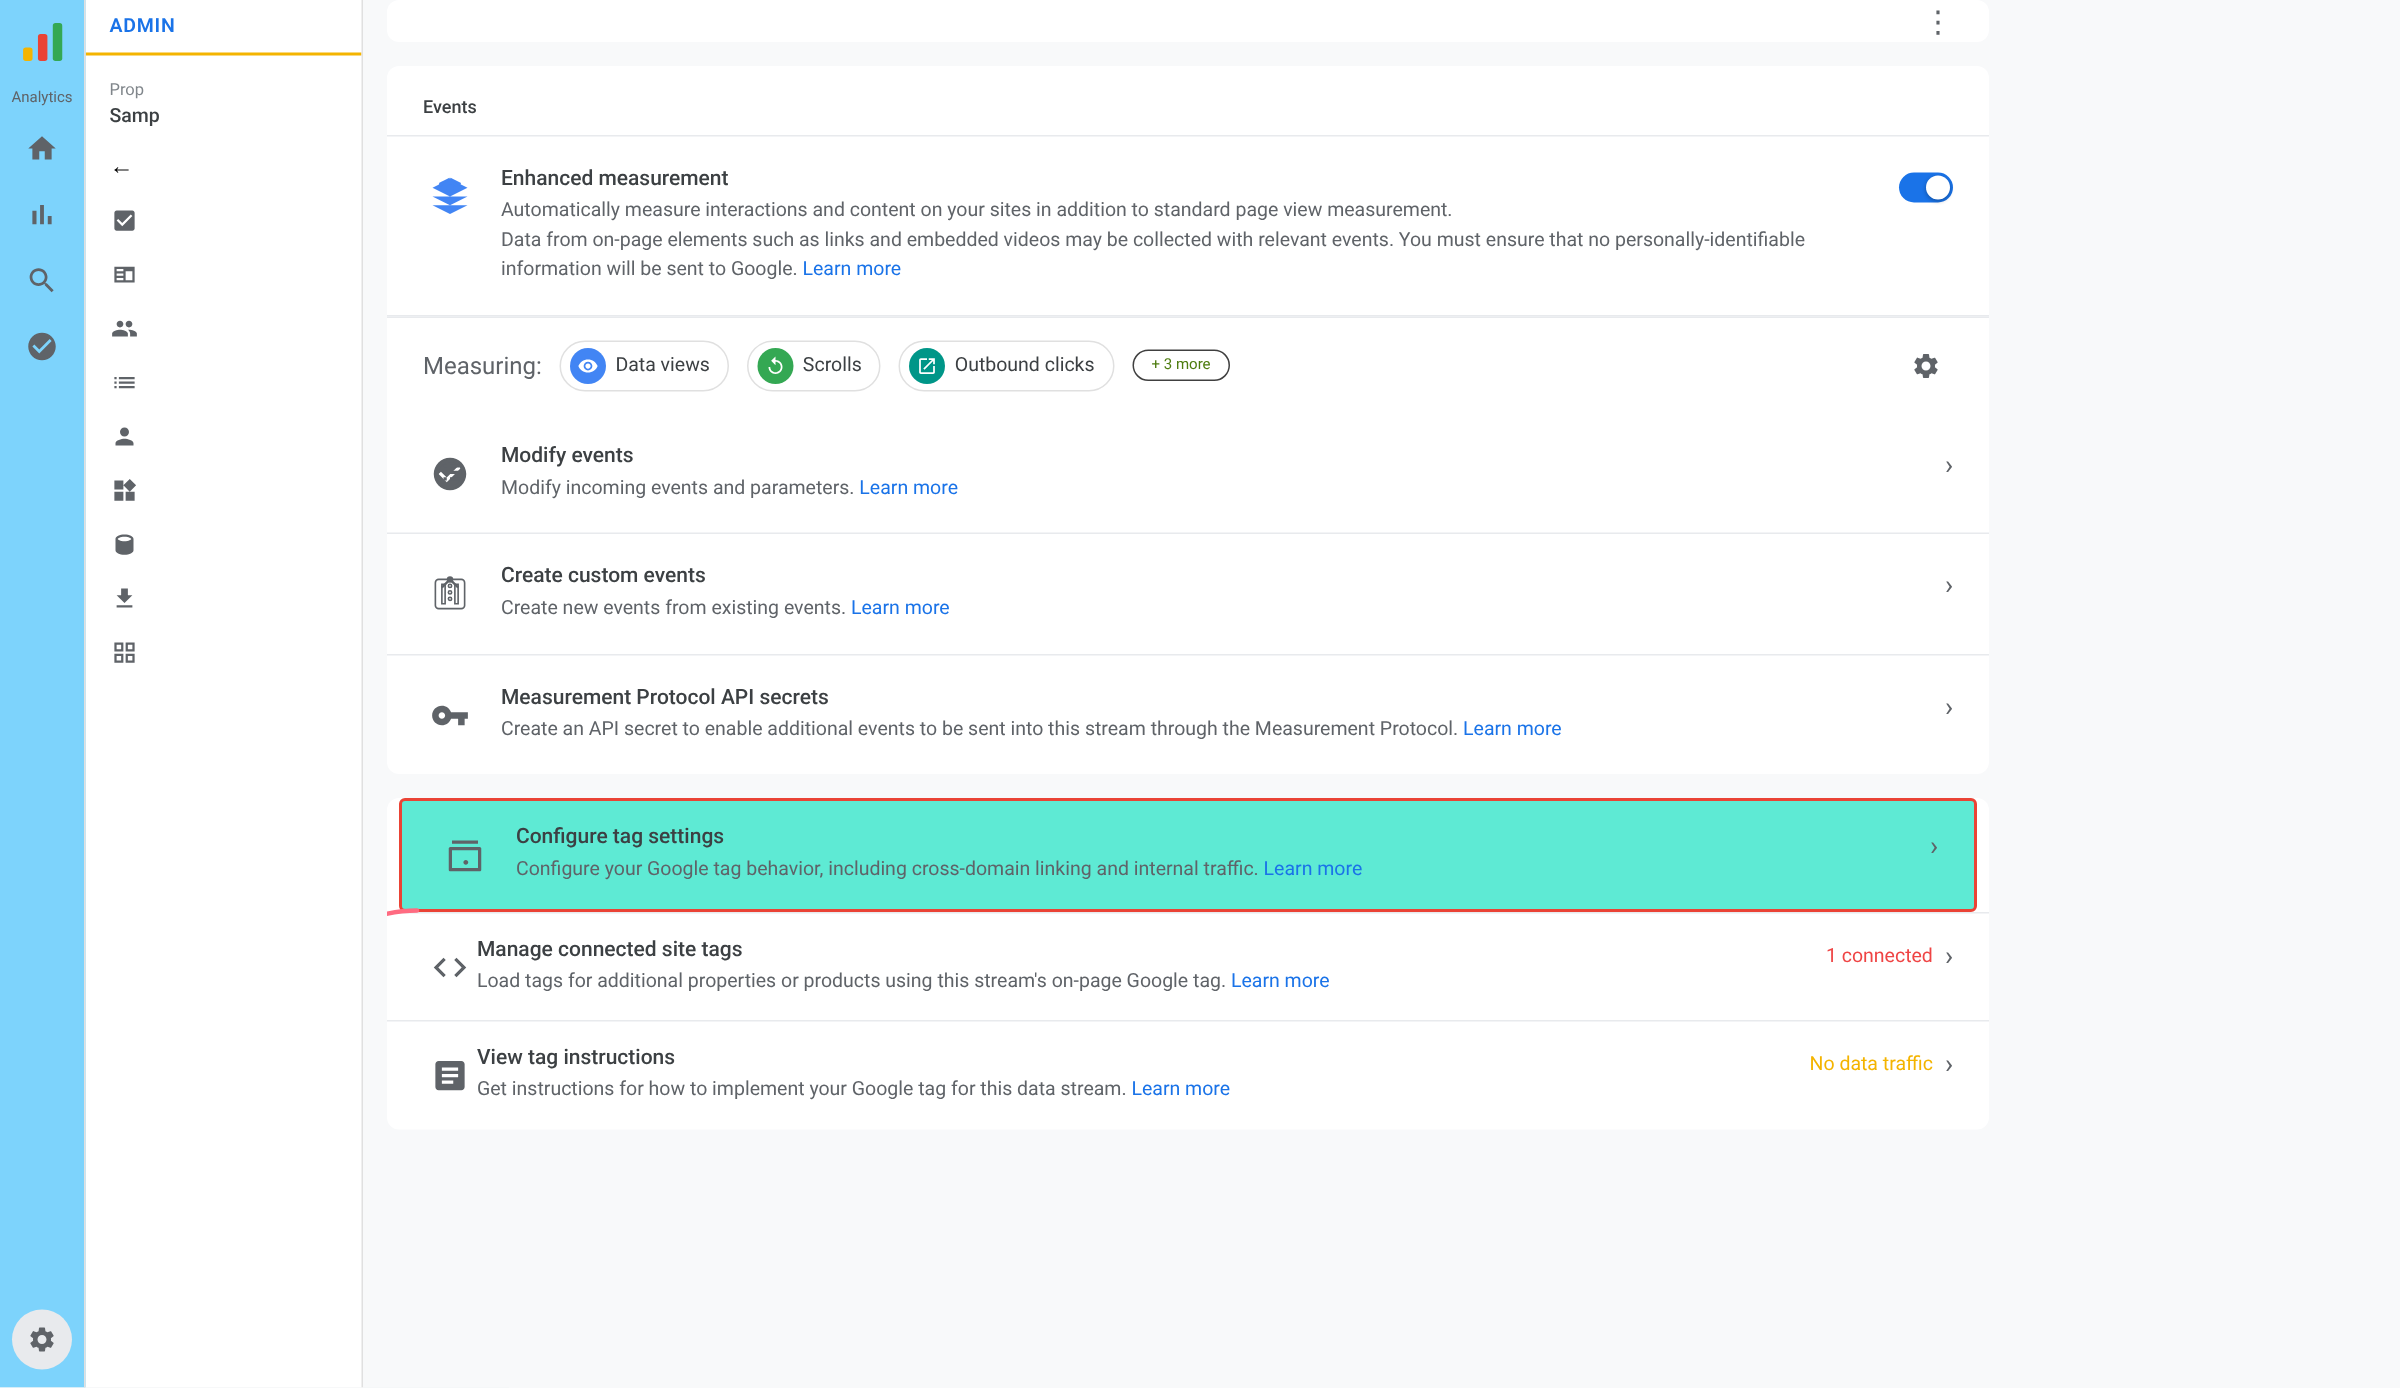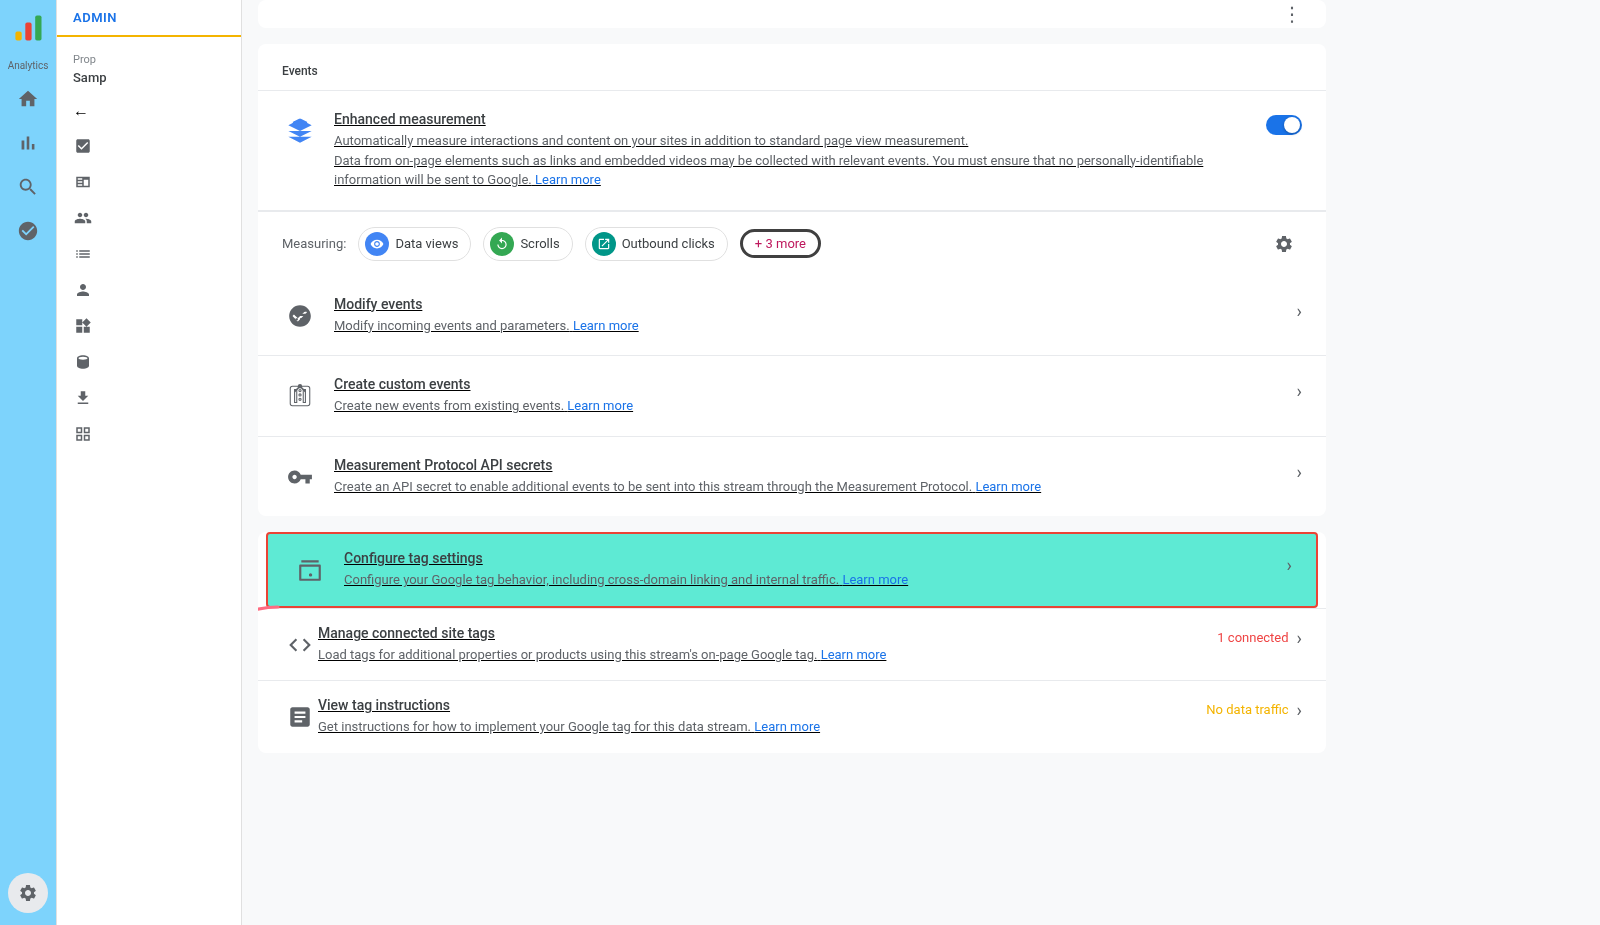--- a/index.html
+++ b/index.html
@@ -122,21 +122,21 @@
     .event-icon {
       width: 36px;
       height: 36px;
       display: flex;
       align-items: center;
       justify-content: center;
       color: #5f6368;
       flex-shrink: 0;
       margin-top: 2px;
     }
-    .event-content { flex: 1; text-decoration: underline; }
+    .event-content { flex: 1; }
     .event-title {
       font-size: 14px;
       font-weight: 500;
       color: #3c4043;
       margin-bottom: 4px;
     }
     .event-desc {
       font-size: 13px;
       color: #5f6368;
       line-height: 1.5;
@@ -181,21 +181,21 @@
     }
 
     
     .measuring-row {
       display: flex;
       align-items: center;
       padding: 14px 24px;
       gap: 12px;
       border-top: 1px solid #e8eaed;
     }
-    .measuring-label { font-size: 13px; color: #5f6368; }
+    .measuring-label { font-size: 16px; color: #5f6368; }
     .measure-badge {
       display: flex;
       align-items: center;
       gap: 6px;
       background: #fff;
       border: 1px solid #e0e0e0;
       border-radius: 20px;
       padding: 4px 12px 4px 6px;
       font-size: 13px;
       color: #3c4043;
@@ -205,24 +205,24 @@
       height: 24px;
       border-radius: 50%;
       display: flex;
       align-items: center;
       justify-content: center;
     }
     .badge-blue { background: #4285f4; }
     .badge-green { background: #34a853; }
     .badge-teal { background: #009688; }
     .more-badge {
-      font-size: 13px;
-      color: #be185d;
+      font-size: 10px;
+      color: #4d7c0f;
       background: #fff;
-      border: 3px solid #404040;
+      border: 1px solid #404040;
       border-radius: 20px;
       padding: 4px 12px;
       cursor: pointer;
     }
     .gear-btn {
       margin-left: auto;
       width: 36px;
       height: 36px;
       border-radius: 50%;
       display: flex;

